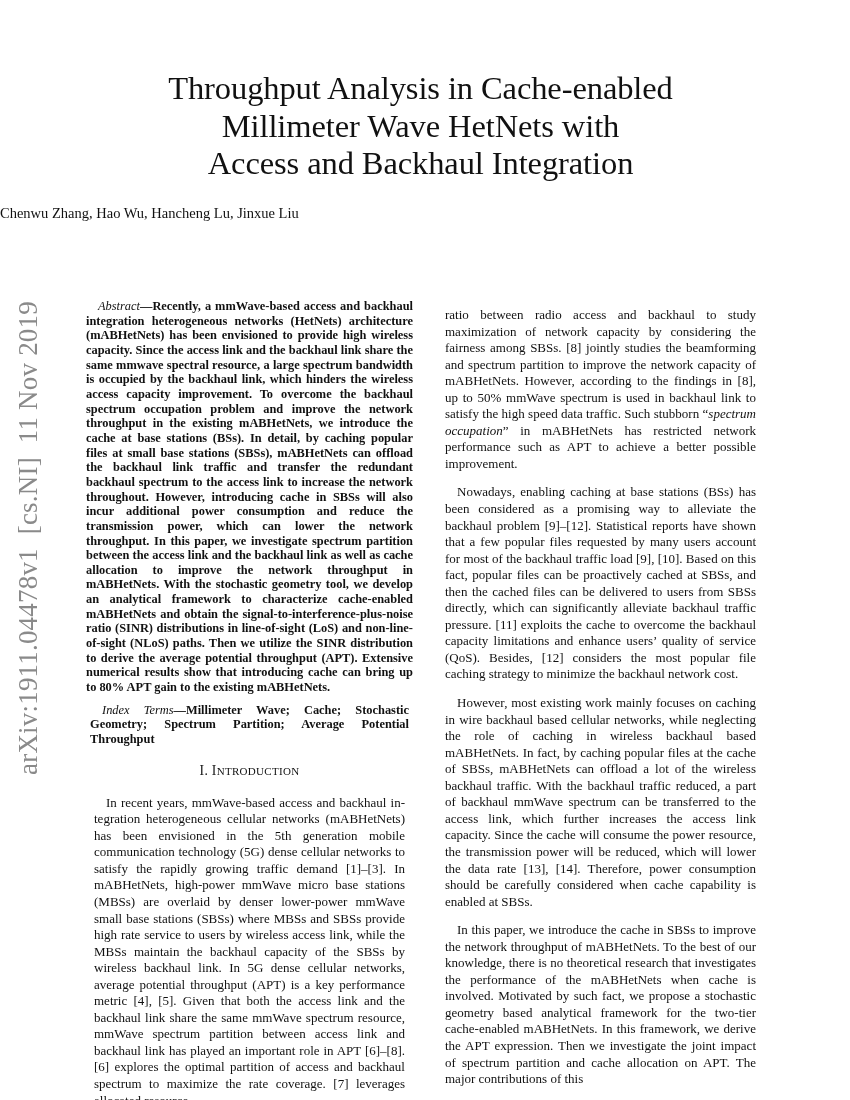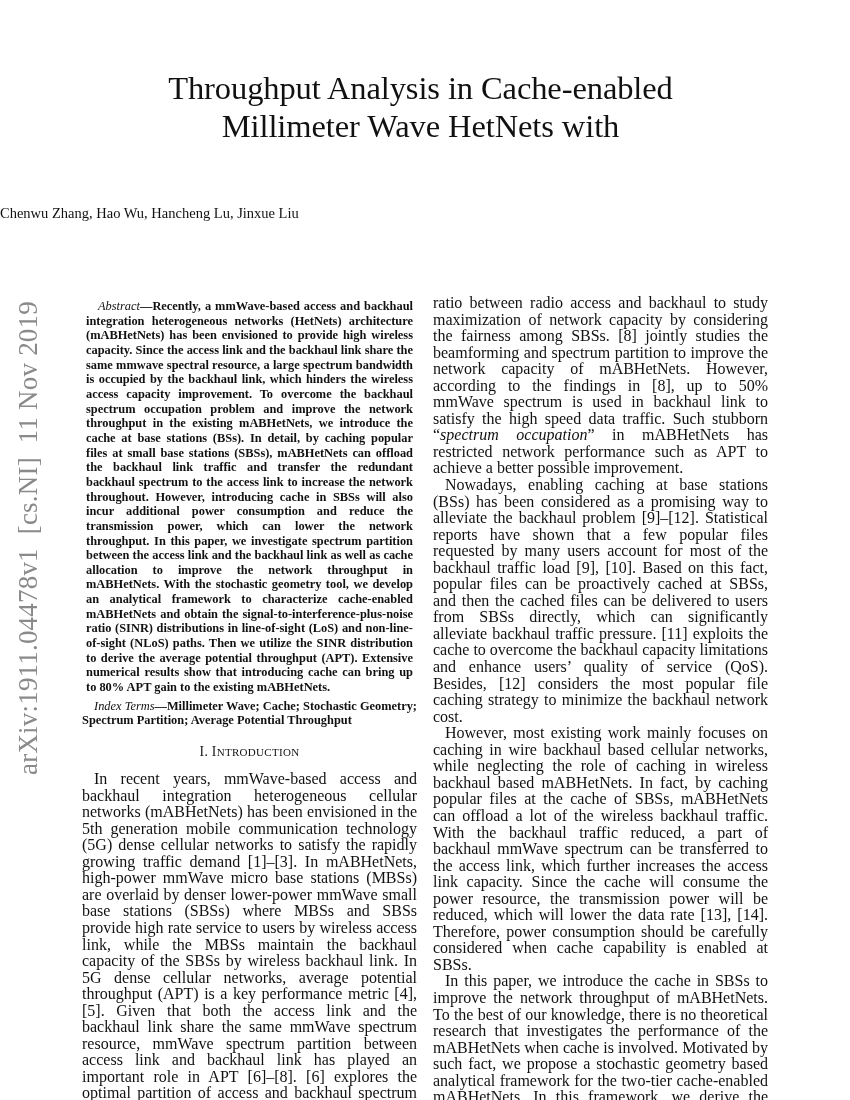--- a/index.html
+++ b/index.html
@@ -28,42 +28,43 @@
     text-align: justify; hyphens: manual;
   }
   .col.left { left: 82px; }
   .col.right { left: 433px; }
   .abstract {
     font-weight: bold; font-size: 12.4px; line-height: 14.65px; margin: 4px;
     text-indent: 12px;
   }
   .abstract .lead, .indexterms .lead { font-style: italic; font-weight: normal; }
   .indexterms {
-    font-weight: bold; font-size: 12.4px; line-height: 14.65px; margin: 0;
+    font-weight: bold; font-size: 12.4px; line-height: 14.65px; margin: 8px;
     text-indent: 12px;
   }
   .section-heading {
     text-align: center; font-size: 13.6px; margin: 12px 0 7px 0; line-height: 24px;
     letter-spacing: 0.3px;
   }
   .section-heading .sc { font-size: 11px; }
   p.body {
-    font-size: 16px; line-height: 16.55px; margin: 0; text-indent: 12px;
+    font-size: 13px; line-height: 16.55px; margin: 12px; text-indent: 12px;
   }
   p.body.noindent { text-indent: 0; }
   em { font-style: italic; }
 </style>
 </head>
 <body>
 
 <div class="stamp">arXiv:1911.04478v1  [cs.NI]  11 Nov 2019</div>
 
 <div class="title">
   <div>Throughput Analysis in Cache-enabled</div>
   <div>Millimeter Wave HetNets with</div>
+  <div>Access and Backhaul Integration</div>
 </div>
 
 <div class="authors">
   <div>Chenwu Zhang, Hao Wu, Hancheng Lu, Jinxue Liu</div>
 </div>
 
 <div class="col left">
   <p class="abstract"><span class="lead">Abstract</span><span>—Recently, a mmWave-based access and backhaul in­tegration heterogeneous networks (HetNets) architecture (mAB­HetNets) has been envisioned to provide high wireless capacity. Since the access link and the backhaul link share the same mm­wave spectral resource, a large spectrum bandwidth is occupied by the backhaul link, which hinders the wireless access capacity improvement. To overcome the backhaul spectrum occupation problem and improve the network throughput in the existing mABHetNets, we introduce the cache at base stations (BSs). In detail, by caching popular files at small base stations (SBSs), mABHetNets can offload the backhaul link traffic and transfer the redundant backhaul spectrum to the access link to increase the network throughout. However, introducing cache in SBSs will also incur additional power consumption and reduce the transmission power, which can lower the network throughput. In this paper, we investigate spectrum partition between the access link and the backhaul link as well as cache allocation to improve the network throughput in mABHetNets. With the stochastic geometry tool, we develop an analytical framework to characterize cache-enabled mABHetNets and obtain the signal-to-interference-plus-noise ratio (SINR) distributions in line-of-sight (LoS) and non-line-of-sight (NLoS) paths. Then we utilize the SINR distribution to derive the average potential throughput (APT). Extensive numerical results show that introducing cache can bring up to 80% APT gain to the existing mABHetNets.</span></p>
   <p class="indexterms"><span class="lead">Index Terms</span><span>—Millimeter Wave; Cache; Stochastic Geometry; Spectrum Partition; Average Potential Throughput</span></p>
   <div class="section-heading"><span>I. </span><span>I</span><span class="sc">NTRODUCTION</span></div>

